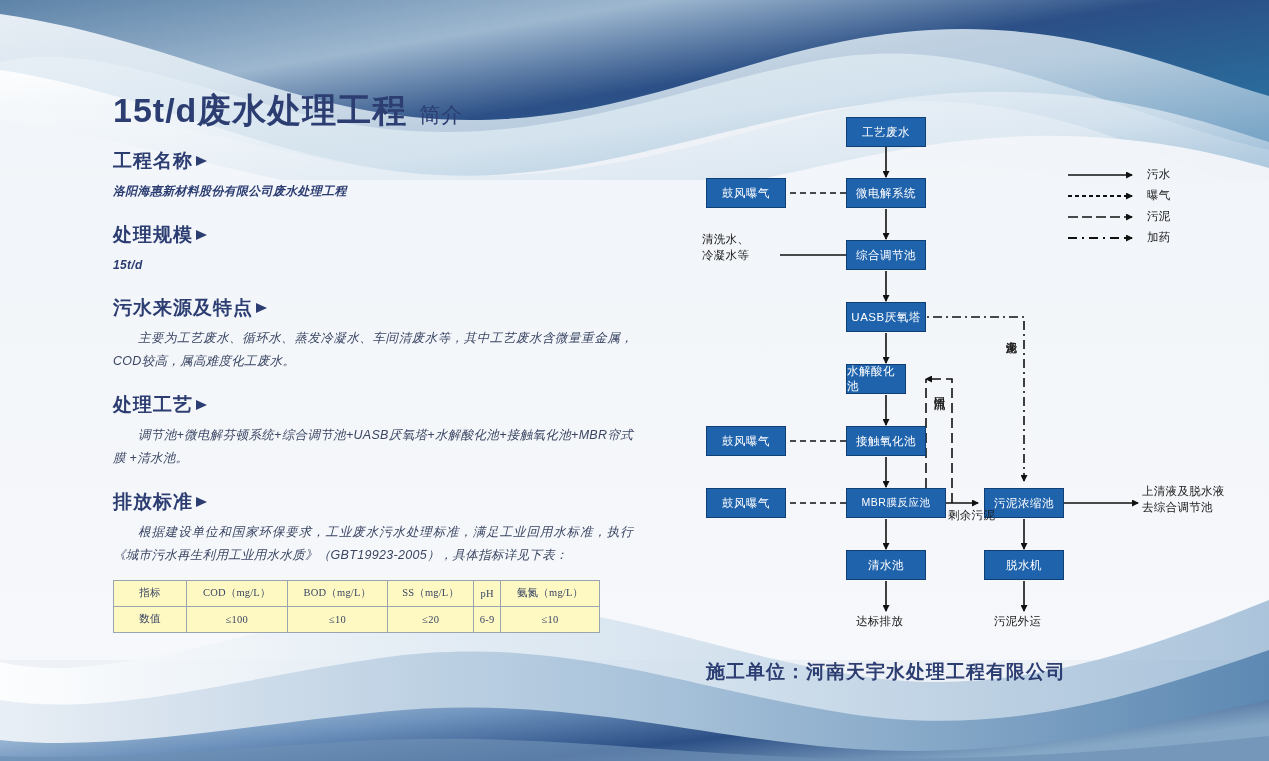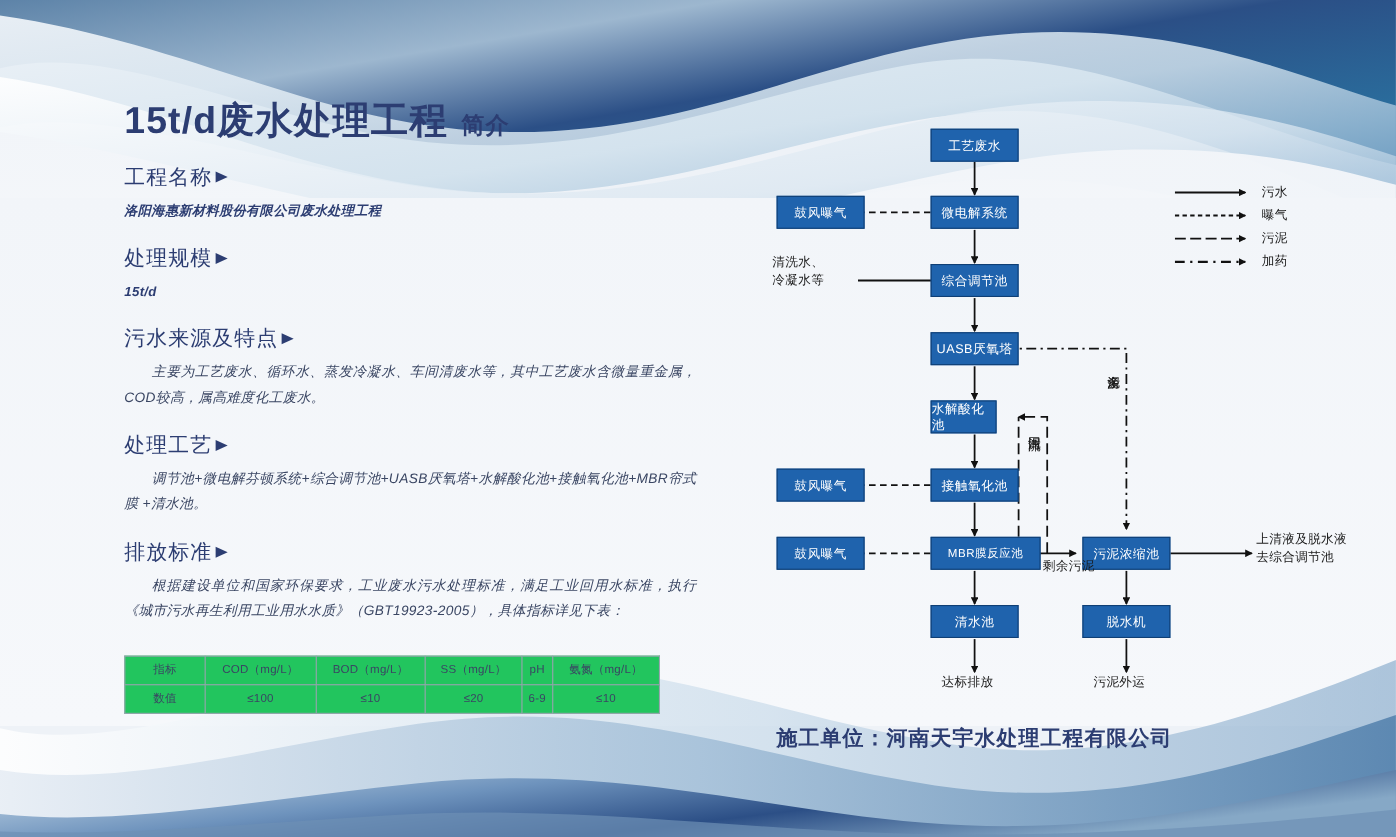--- a/index.html
+++ b/index.html
@@ -12,44 +12,45 @@
 
   
   .bg-svg{position:absolute;left:0;top:0;width:1269px;height:761px;}
 
   
   .left{position:absolute;left:113px;top:92px;width:520px;}
   .main-title{
     font-size:34px;font-weight:bold;color:#2c3d72;letter-spacing:1px;
     line-height:1.1;white-space:nowrap;
   }
-  .main-title .sub{font-size:21px;margin-left:12px;font-weight:bold;}
+  .main-title .sub{font-size:21px;margin-left:12px;font-weight:normal;}
 
   .sec{margin-top:19px;}
   .sec-h{
-    font-size:19px;font-weight:normal;color:#2c3d72;letter-spacing:1px;
+    font-size:19px;font-weight:bold;color:#2c3d72;letter-spacing:1px;
     display:flex;align-items:center;gap:3px;
   }
   .tri{
     width:0;height:0;border-left:11px solid #2c3d72;
     border-top:5px solid transparent;border-bottom:5px solid transparent;
     display:inline-block;
   }
   .sec-b{
     font-size:12.5px;color:#3a4663;line-height:1.85;margin-top:6px;
     letter-spacing:.3px;
     font-style:italic;
   }
   .sec-b.bold{font-weight:bold;color:#2c3d72;font-size:12px;}
   .sec-b.indent{text-indent:2em;text-align:justify;}
 
   
   table.spec{
-    border-collapse:collapse;margin-top:28px;width:487px;
-    background:#22c55e;
+    border-collapse:collapse;margin-top:12px;width:487px;
+    background:#fef9c3;
+    font-family:Liberation Serif, serif;
   }
   table.spec td{
     border:1px solid #9aa3b0;font-size:10.5px;color:#3a4663;
     text-align:center;padding:4px 2px;height:17px;letter-spacing:.2px;
   }
   table.spec td.k{width:68px;}
 
   
   .flow{position:absolute;left:660px;top:100px;width:600px;height:560px;}
   .fbox{

